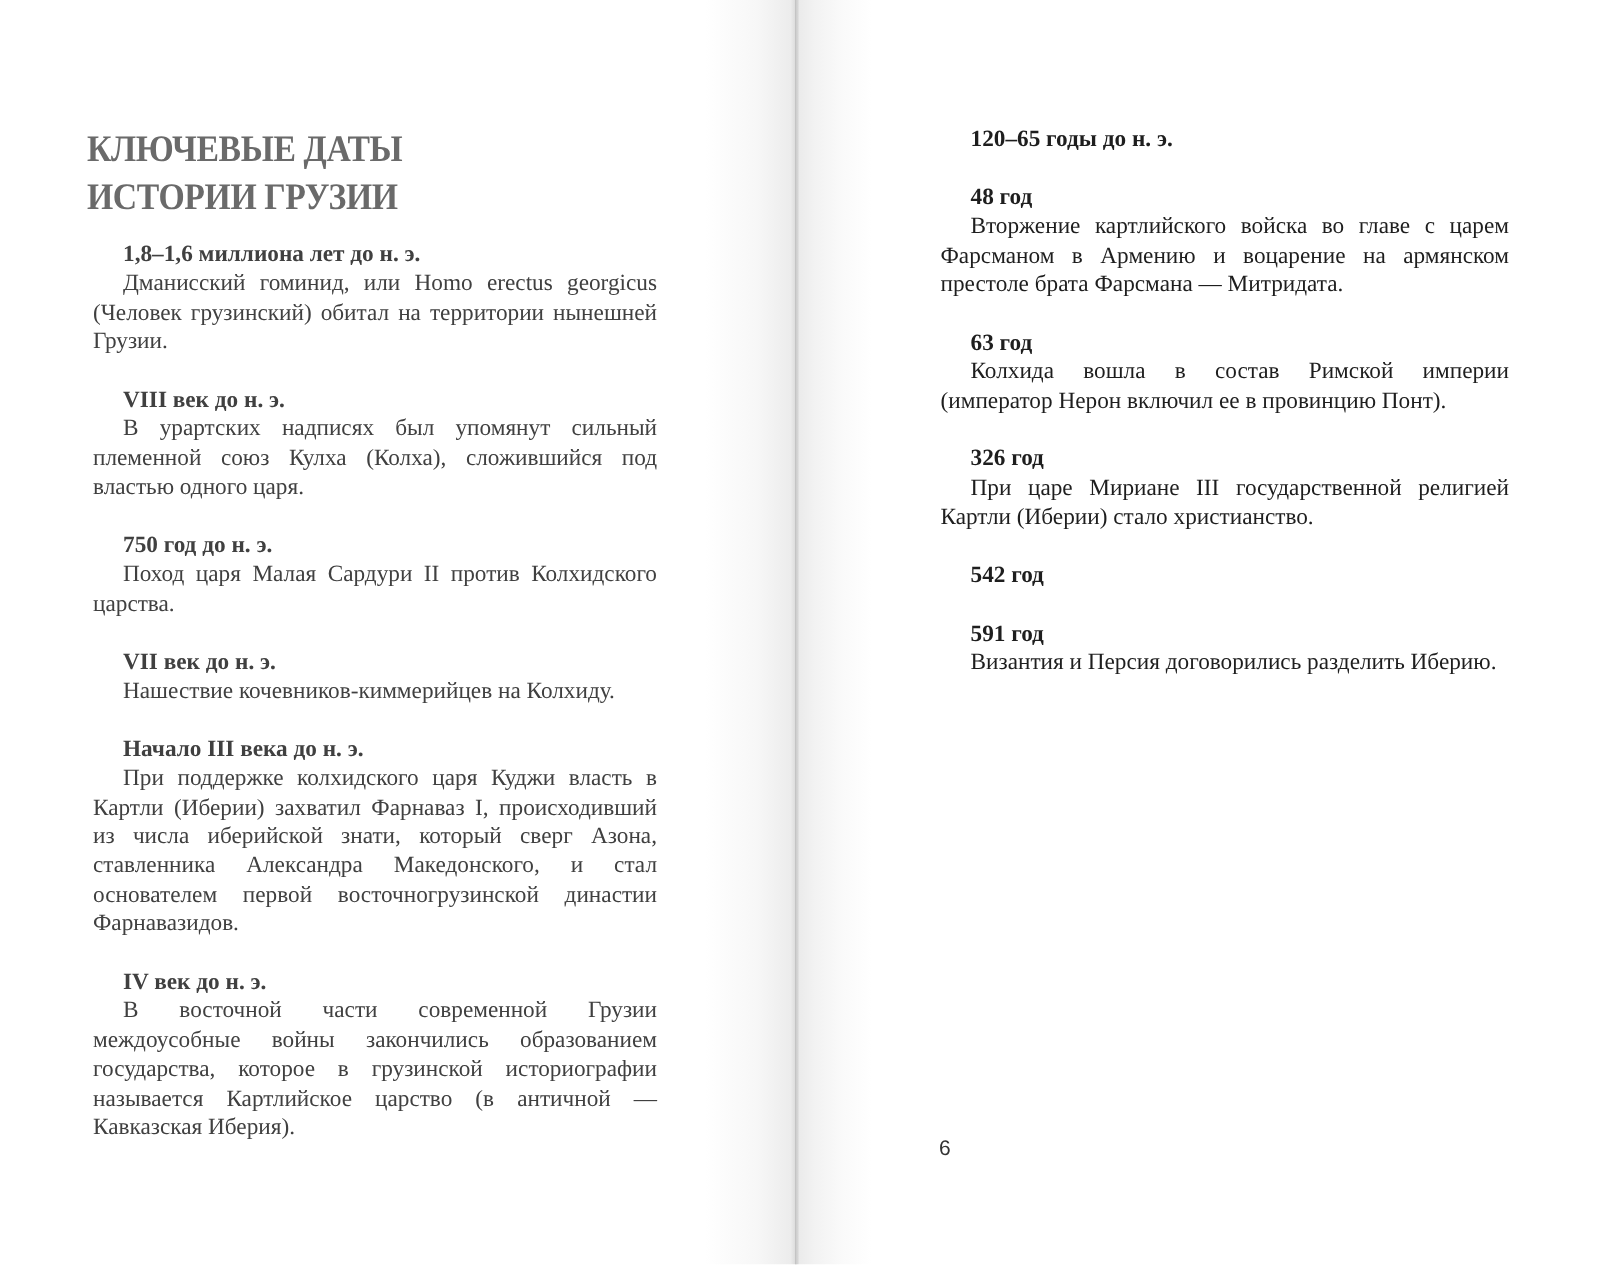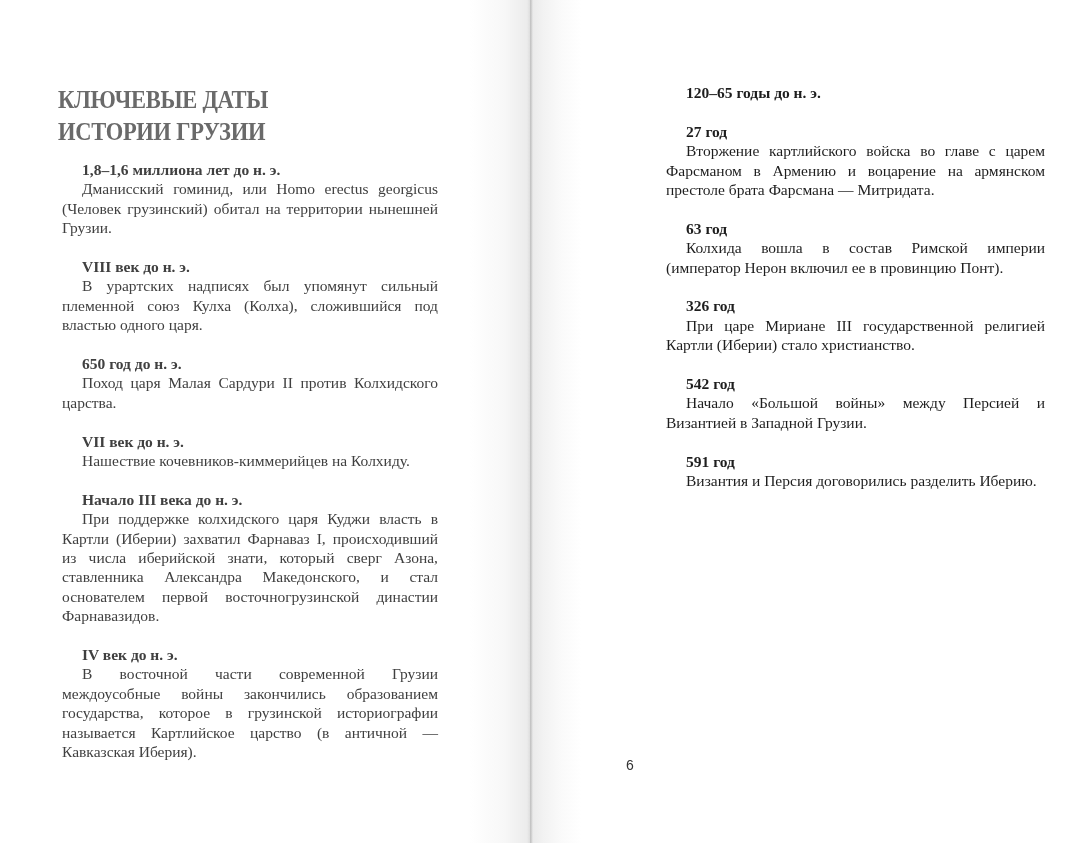--- a/index.html
+++ b/index.html
@@ -108,56 +108,55 @@
 <div class="column col-left" style="color: #404040;">
   <div class="entry">
     <span class="entry-date">1,8–1,6 миллиона лет до н. э.</span>
     <span class="entry-text" lang="ru">Дманисский гоминид, или Homo erectus georgicus (Человек грузинский) обитал на территории нынешней Грузии.</span>
   </div>
   <div class="entry">
     <span class="entry-date">VIII век до н. э.</span>
     <span class="entry-text" lang="ru">В урартских надписях был упомянут сильный племенной союз Кулха (Колха), сложившийся под властью одного царя.</span>
   </div>
   <div class="entry">
-    <span class="entry-date">650 год до н. э.</span>
+    <span class="entry-date">750 год до н. э.</span>
     <span class="entry-text" lang="ru">Поход царя Малая Сардури II против Колхидского царства.</span>
   </div>
   <div class="entry">
     <span class="entry-date">VII век до н. э.</span>
     <span class="entry-text" lang="ru">Нашествие кочевников-киммерийцев на Колхиду.</span>
   </div>
   <div class="entry">
     <span class="entry-date">Начало III века до н. э.</span>
     <span class="entry-text" lang="ru">При поддержке колхидского царя Куджи власть в Картли (Иберии) захватил Фарнаваз I, происходивший из числа иберийской знати, который сверг Азона, ставленника Александра Македонского, и стал основателем первой восточногрузинской династии Фарнавазидов.</span>
   </div>
   <div class="entry">
     <span class="entry-date">IV век до н. э.</span>
     <span class="entry-text" lang="ru">В восточной части современной Грузии междоусобные войны закончились образованием государства, которое в грузинской историографии называется Картлийское царство (в античной — Кавказская Иберия).</span>
   </div>
 </div>
 
-<div class="column col-right" style="color: rgb(30, 30, 30); margin-left: 39px;">
+<div class="column col-right" style="color: rgb(30, 30, 30);">
   <div class="entry">
     <span class="entry-date">120–65 годы до н. э.</span>
   </div>
   <div class="entry">
-    <span class="entry-date">27 год</span>
+    <span class="entry-date">48 год</span>
     <span class="entry-text" lang="ru">Вторжение картлийского войска во главе с царем Фарсманом в Армению и воцарение на армянском престоле брата Фарсмана — Митридата.</span>
   </div>
   <div class="entry">
     <span class="entry-date">63 год</span>
     <span class="entry-text" lang="ru">Колхида вошла в состав Римской империи (император Нерон включил ее в провинцию Понт).</span>
   </div>
   <div class="entry">
     <span class="entry-date">326 год</span>
     <span class="entry-text" lang="ru">При царе Мириане III государственной религией Картли (Иберии) стало христианство.</span>
   </div>
   <div class="entry">
     <span class="entry-date">542 год</span>
-    <span class="entry-text" lang="ru">Начало «Большой войны» между Персией и Византией в Западной Грузии.</span>
   </div>
   <div class="entry">
     <span class="entry-date">591 год</span>
     <span class="entry-text" lang="ru">Византия и Персия договорились разделить Иберию.</span>
   </div>
 </div>
 
 <div class="page-number">6</div>
 
 </body></html>

